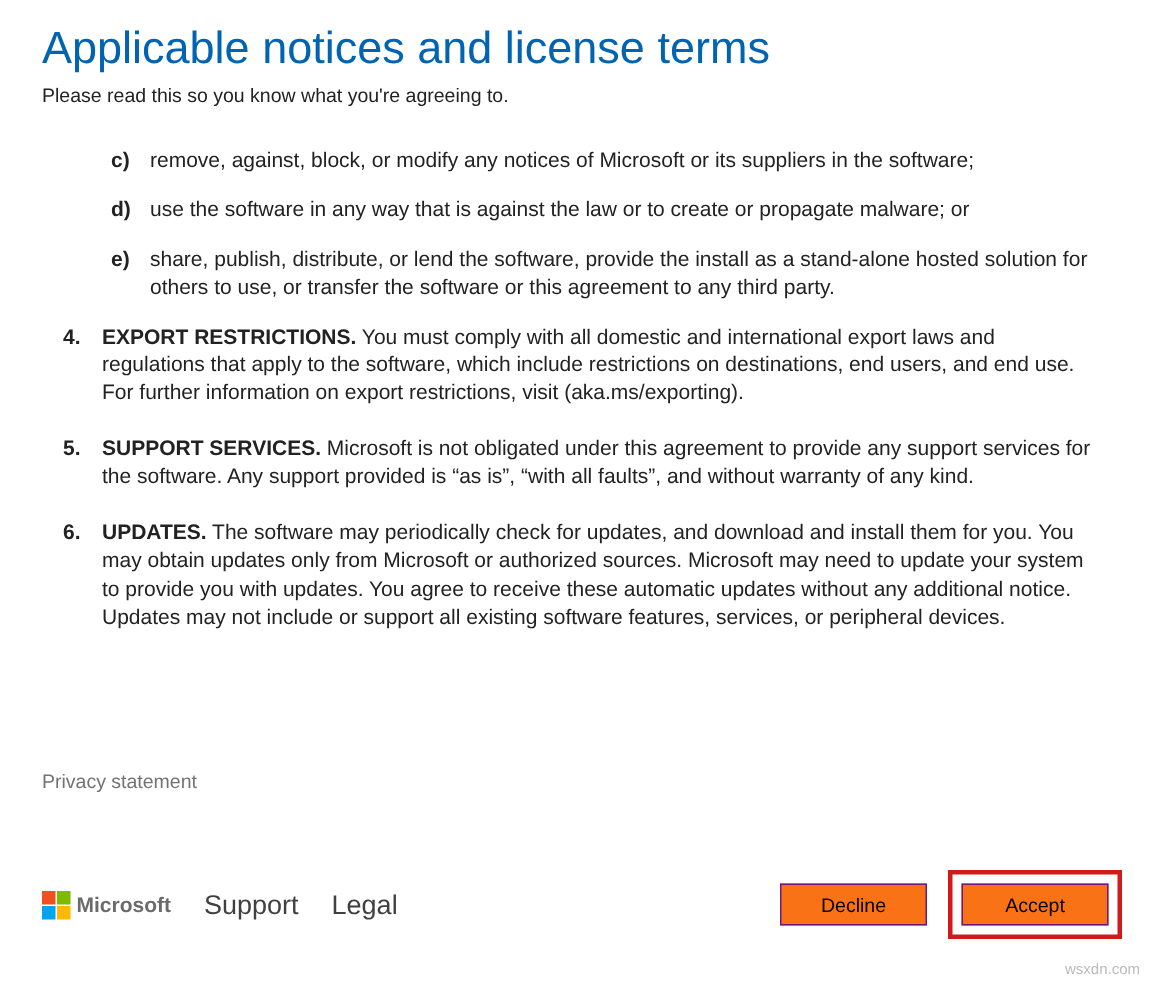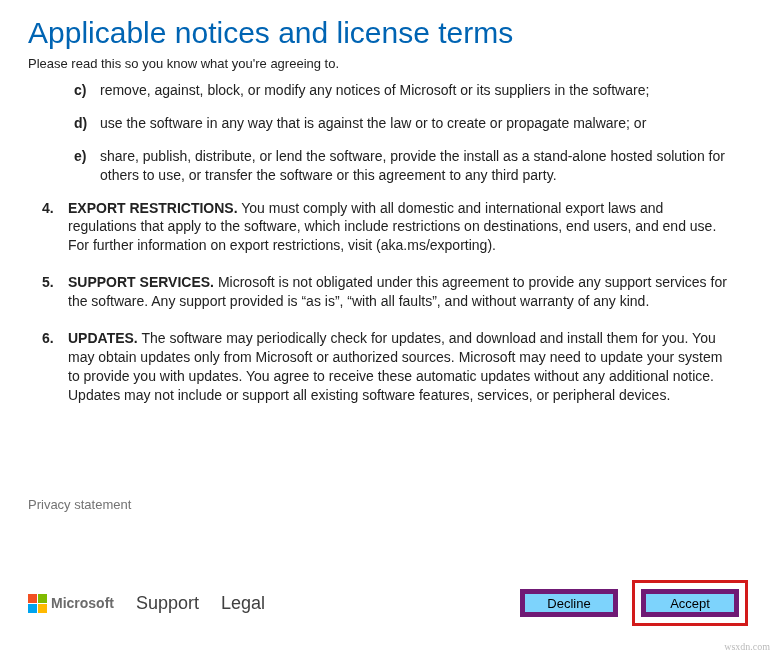--- a/index.html
+++ b/index.html
@@ -16,21 +16,21 @@
     }
     .title {
       font-size: 30px;
       font-weight: 400;
       color: #0064b3;
       margin-bottom: 6px;
     }
     .subtitle {
       font-size: 13px;
       color: #222;
-      margin-bottom: 2px;
+      margin-bottom: 18px;
     }
     .license-scroll {
       height: 420px;
       overflow-y: scroll;
       padding: 8px 14px 0 6px;
       font-size: 14px;
       color: #222;
       line-height: 1.35;
     }
     .license-scroll::-webkit-scrollbar { width: 17px; }
@@ -94,40 +94,40 @@
     .footer-link {
       color: #404040;
       font-size: 18px;
       margin-left: 22px;
       cursor: pointer;
     }
     .spacer { flex: 1; }
     .btn {
       width: 98px;
       height: 28px;
-      background: #7dd3fc;
-      border: 5px solid #701a75;
+      background: #f97316;
+      border: 1px solid #701a75;
       font-family: inherit;
       font-size: 13px;
       cursor: pointer;
       margin-left: 14px;
     }
     .accept-wrap {
       border: 3px solid #d21a1a;
       padding: 6px;
       margin-left: 14px;
     }
     .accept-wrap .btn { margin-left: 0; }
     .watermark {
       position: absolute;
       bottom: 2px;
-      right: 6px;
+      right: 16px;
       font-size: 10px;
       color: #bbb;
-      font-family: Liberation Serif, serif;
+      font-family: Liberation Sans, sans-serif;
     }
   </style>
 </head>
 <body>
 
 
 
 <div class="container">
   <h1 class="title">Applicable notices and license terms</h1>
   <div class="subtitle">Please read this so you know what you're agreeing to.</div>

